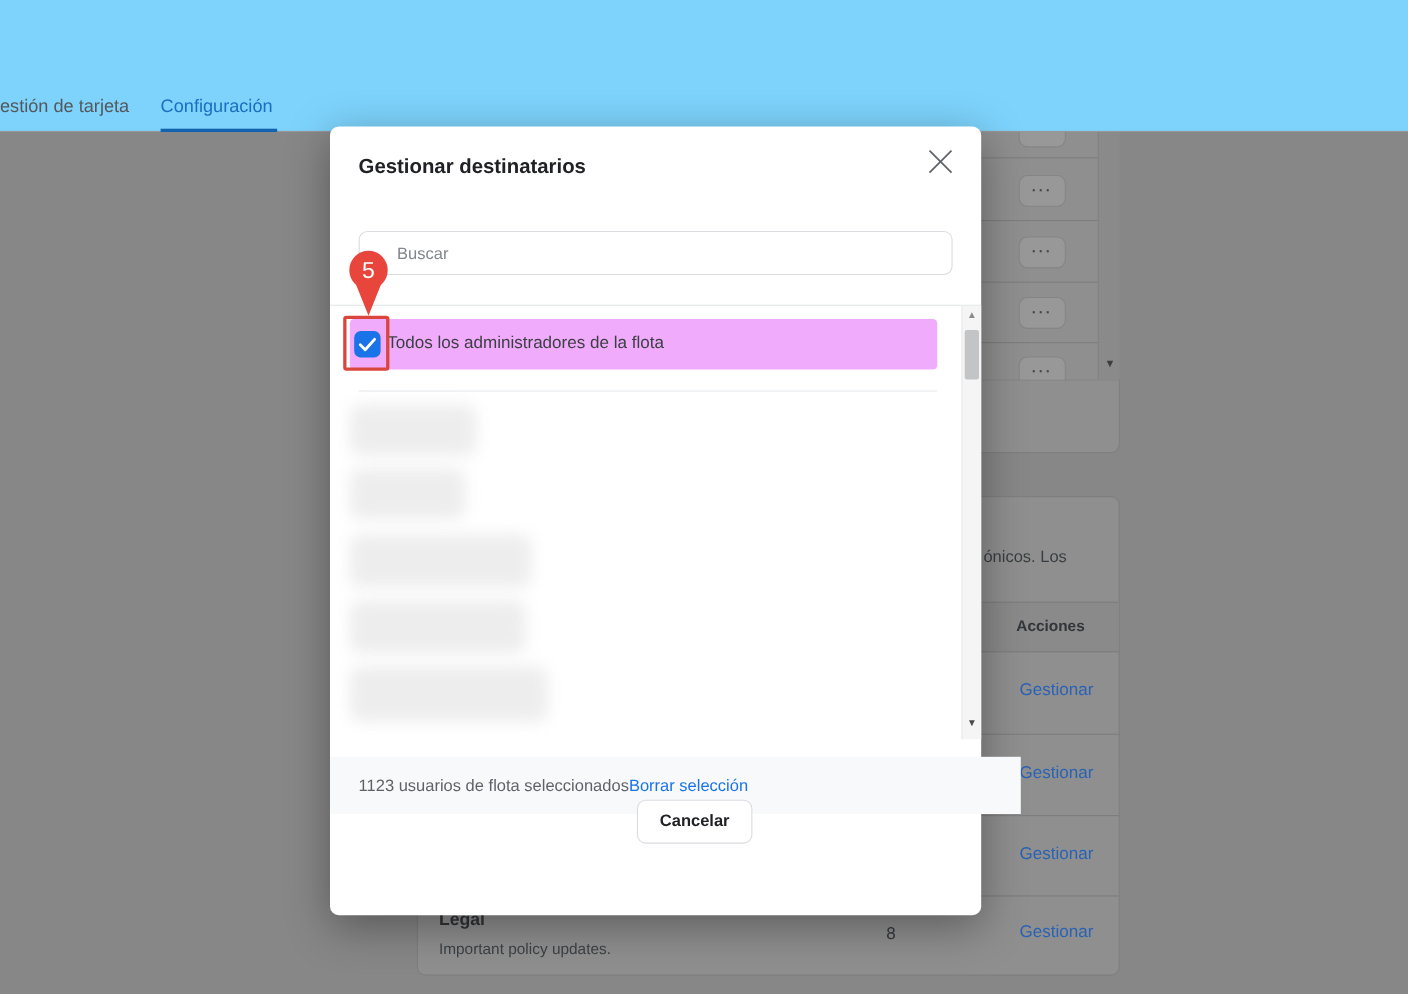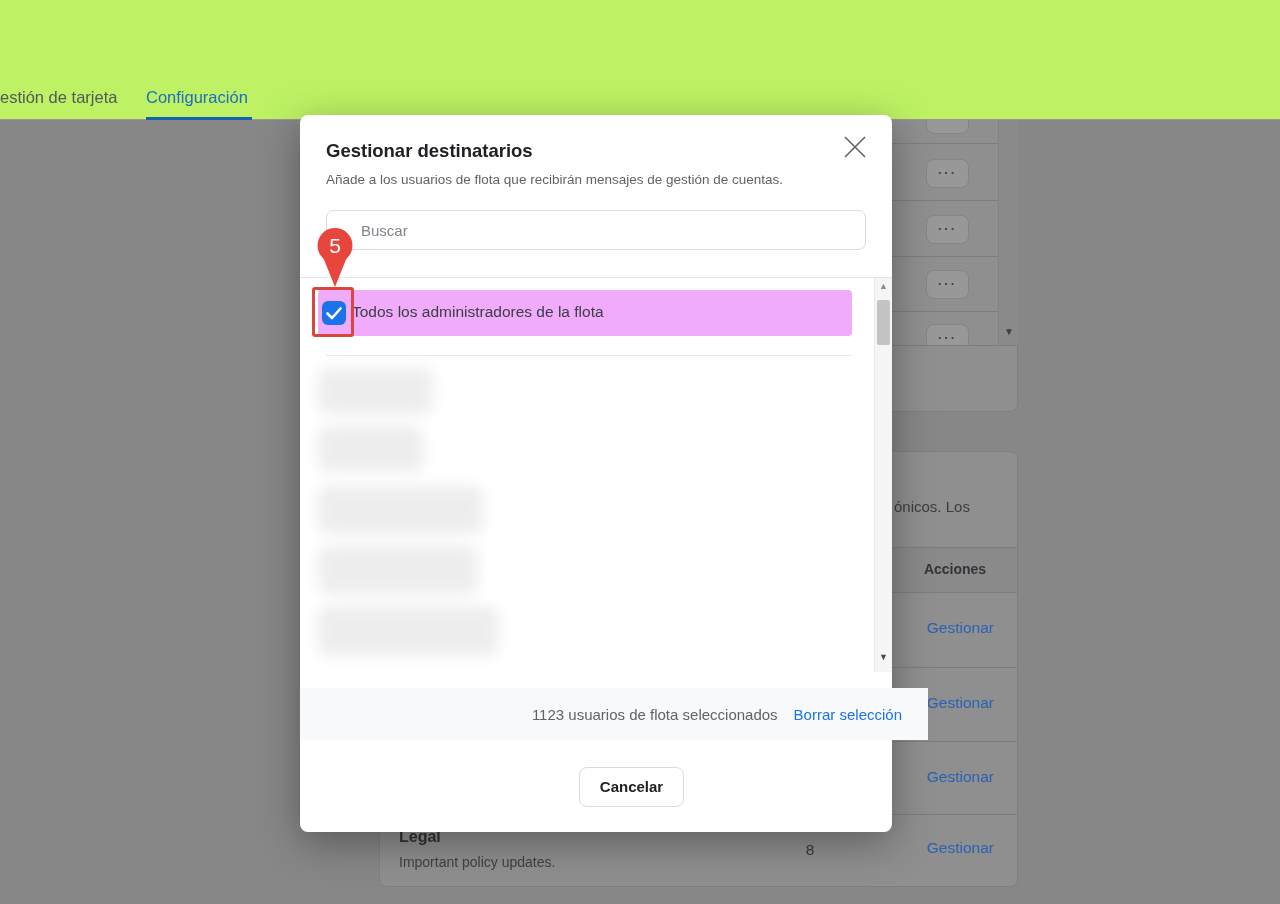--- a/index.html
+++ b/index.html
@@ -32,21 +32,21 @@
   .card2 .row.r3 { top:289px; } .card2 .row.r4 { top:362px; height:73px; }
   .card2 .row + .row { border-top:1px solid #7d7d7d; }
   .manage-link { position:absolute; left:504px; width:110px; top:26px; text-align:right;
                  font-size:15.5px; color:#2a62b4; cursor:pointer; }
   .row.r4 .manage-link { top:24px; }
   .row-title { position:absolute; left:19px; top:13px; font-size:16px; font-weight:bold; color:#303336; }
   .row-sub   { position:absolute; left:19px; top:39px; font-size:14px; color:#3e4245; }
   .row-count { position:absolute; left:400px; width:60px; top:26px; text-align:center;
                font-size:15.5px; color:#35383c; }
 
-  .top-band { position:absolute; left:0; top:0; width:1280px; height:120px; background:#bef264;
+  .top-band { position:absolute; left:0; top:0; width:1280px; height:120px; background:#7dd3fc;
               border-bottom:1px solid #979797; z-index:3; }
   .tab { position:absolute; top:88px; font-size:16.5px; }
   .tab-cut { left:0; color:#54585c; }
   .tab-active { left:146px; color:#1b6ec0; }
   .tab-underline { position:absolute; left:146px; top:117px; width:106px; height:3px; background:#1463ae; }
 
   
   .modal { position:absolute; left:300px; top:115px; width:592px; height:717px; background:#ffffff;
            border-radius:8px; z-index:10; box-shadow:0 10px 40px rgba(0,0,0,0.35); }
   .m-title { position:absolute; left:26px; top:25px; font-size:18.5px; font-weight:bold; color:#202124; }
@@ -71,24 +71,24 @@
   .b5 { left:18px; top:491px; width:180px; height:50px; }
   .m-scroll { position:absolute; left:574px; top:163px; width:18px; height:394px;
               background:#f5f5f5; border-left:1px solid #e9e9e9; }
   .m-scroll .arr-up { position:absolute; left:0; top:3px; width:17px; text-align:center;
                       font-size:9px; color:#8a8a8a; cursor:pointer; }
   .m-scroll .thumb { position:absolute; left:2px; top:22px; width:13px; height:45px;
                      background:#c2c4c6; border-radius:2px; cursor:pointer; }
   .m-scroll .arr-dn { position:absolute; left:0; top:374px; width:17px; text-align:center;
                       font-size:9px; color:#4a4a4a; cursor:pointer; }
   .m-footbar { position:absolute; left:0; top:573px; width:628px; height:52px; background:#f8f9fa;
-               display:flex; align-items:center; justify-content:flex-end; padding:0 26px;gap:16px; }
+               display:flex; align-items:center; justify-content:flex-start; padding:0 26px; }
   .foot-status { font-size:15px; color:#5f6368; }
   .clear-link { font-size:15px; color:#1a73e8; cursor:pointer; }
-  .btn { position:absolute; top:652px; height:40px; border-radius:8px; font-size:15px;
+  .btn { position:absolute; top:612px; height:40px; border-radius:8px; font-size:15px;
          text-align:center; line-height:40px; cursor:pointer; }
   .btn-cancel { left:279px; width:105px; background:#ffffff; border:1px solid #dadce0;
                 color:#202124; font-weight:bold; line-height:38px; }
   .btn-save { left:393px; width:174px; background:#1a73e8; color:#ffffff; font-weight:bold; }
 
   
   .anno-pin { position:absolute; left:316px; top:227px; z-index:20; }
   .anno-rect { position:absolute; left:312px; top:287px; width:42px; height:50px;
                border:3px solid #da463c; border-radius:3px; z-index:20; }
 </style>
@@ -136,21 +136,20 @@
   </div>
 
   <div class="top-band">
     <div class="tab tab-cut">estión de tarjeta</div>
     <div class="tab tab-active">Configuración</div>
     <div class="tab-underline"></div>
   </div>
 
   <div class="modal">
     <div class="m-title">Gestionar destinatarios</div>
-    <div class="m-sub">Añade a los usuarios de flota que recibirán mensajes de gestión de cuentas.</div>
     <div class="m-close">
       <svg width="24" height="24" viewBox="0 0 24 24">
         <line x1="2" y1="2" x2="22" y2="22" stroke="#5f6368" stroke-width="1.6"></line>
         <line x1="22" y1="2" x2="2" y2="22" stroke="#5f6368" stroke-width="1.6"></line>
       </svg>
     </div>
     <input class="m-search" type="text" placeholder="Buscar" style="">
     <div class="m-div1"></div>
 
     <div class="sel-row">

